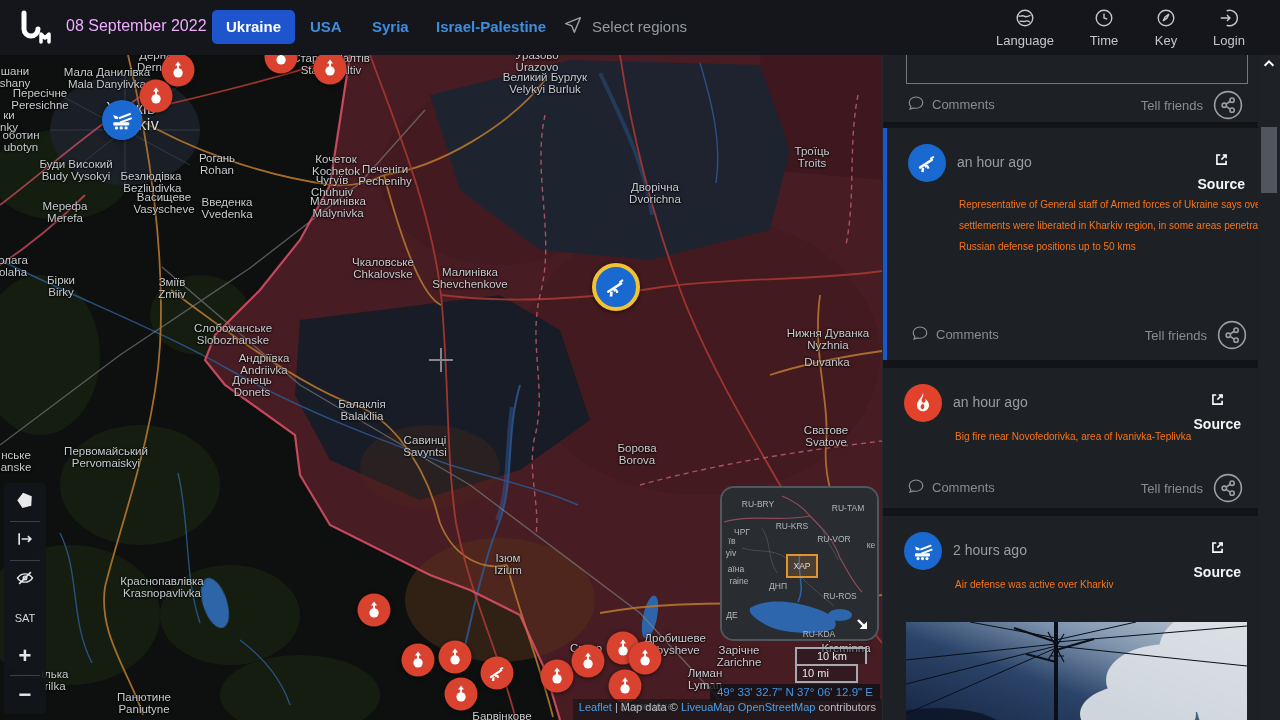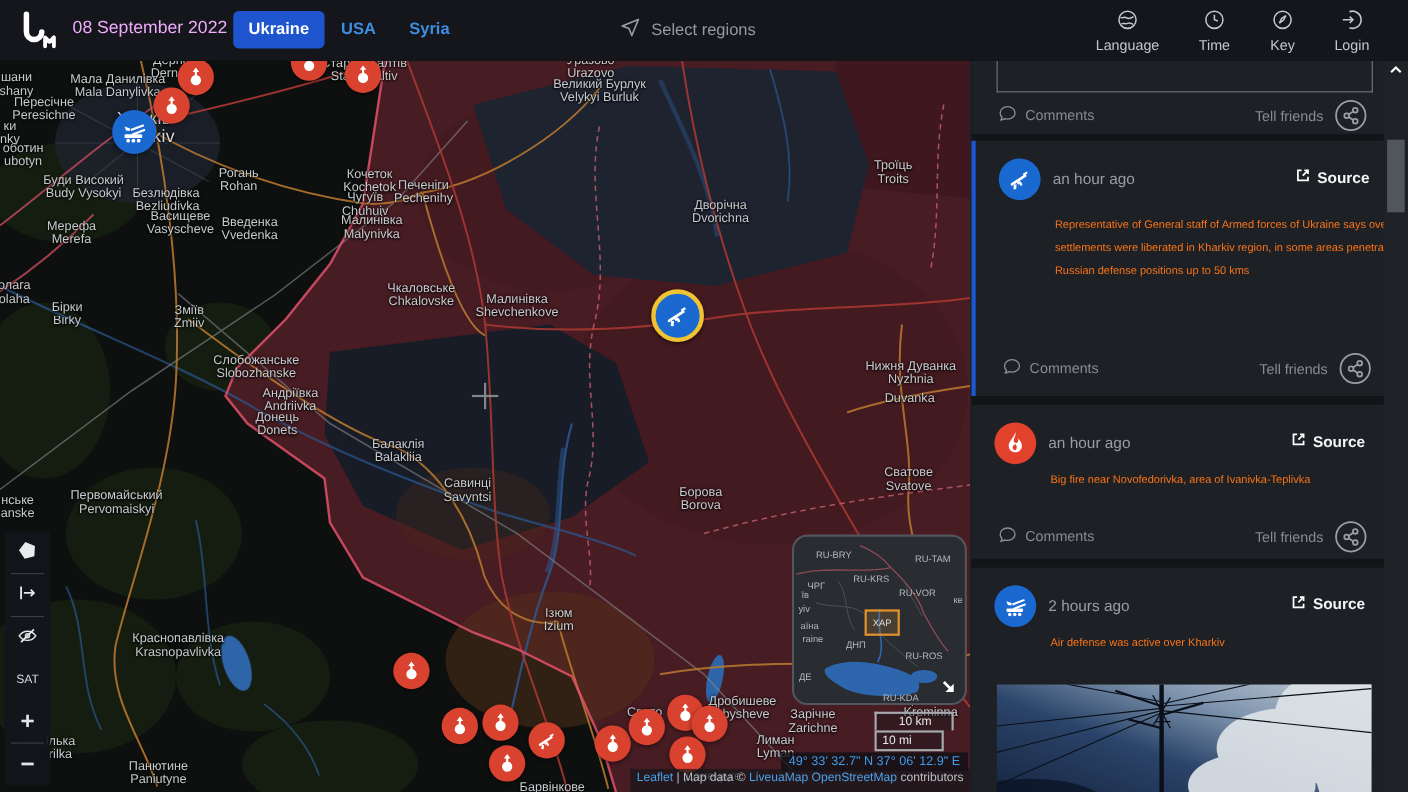--- a/index.html
+++ b/index.html
@@ -76,21 +76,21 @@
                 color:#878c92;font-size:13px;cursor:pointer;}
   .meta-row .tf{position:absolute;right:56px;top:8px;color:#878c92;font-size:13px;cursor:pointer;}
   .meta-row .sh{position:absolute;right:16px;top:0;width:30px;height:30px;cursor:pointer;}
   .nhead{position:absolute;left:0;top:0;width:100%;height:60px;}
   .nicon{position:absolute;left:21px;top:16px;width:38px;height:38px;border-radius:50%;
          display:flex;align-items:center;justify-content:center;}
   .nicon svg{width:24px;height:24px;}
   .nicon.bluebg{background:#1a69d1;} .nicon.redbg{background:#e2422c;}
   .ntime{position:absolute;left:70px;top:26px;color:#989da3;font-size:14px;}
   .nsrc{position:absolute;right:18px;top:24px;display:flex;align-items:center;gap:6px;
-        color:#f4f5f6;font-size:14px;font-weight:bold;cursor:pointer;}
+        color:#f4f5f6;font-size:14px;font-weight:bold;cursor:pointer;flex-direction:column;}
   .nbody{position:absolute;left:24px;width:334px;color:#f97316;font-size:10px;line-height:21px;margin-left:48px;}
   .nimg{position:absolute;left:23px;width:341px;overflow:hidden;cursor:pointer;}
 
   
   .sbar{position:absolute;left:1258px;top:55px;width:22px;height:665px;background:#1e2126;z-index:70;}
   .sbar .up{position:absolute;left:0;top:0;width:22px;height:22px;display:flex;align-items:center;
             justify-content:center;cursor:pointer;}
   .sbar .thumb{position:absolute;left:3px;top:72px;width:16px;height:66px;background:#51555c;cursor:pointer;}
 </style>
 </head>
@@ -100,20 +100,21 @@
   <div class="logo">
     <svg viewBox="0 0 40 40">
       <path d="M8 5v16a7 7 0 0 0 14 0" fill="none" stroke="#fff" stroke-width="5" stroke-linecap="round"></path>
       <path d="M25 34v-8l4 4 4-4v8" fill="none" stroke="#fff" stroke-width="3.5" stroke-linecap="round" stroke-linejoin="round"></path>
     </svg>
   </div>
   <div class="date">08 September 2022</div>
   <div class="rtab active" style="left:212px">Ukraine</div>
   <div class="rtab" style="left:296px">USA</div>
   <div class="rtab" style="left:358px">Syria</div>
+  <div class="rtab" style="left:422px">Israel-Palestine</div>
   <div class="selreg">
     <span>
       <svg width="22" height="22" viewBox="0 0 24 24" fill="none" stroke="#9aa0a6" stroke-width="1.6" stroke-linejoin="round">
           <path d="M4 10.5 20 4l-6.5 16-2.8-7z"></path>
         </svg>
     </span>
     <span>Select regions</span>
   </div>
 
   <div class="stab" style="left:980px">

